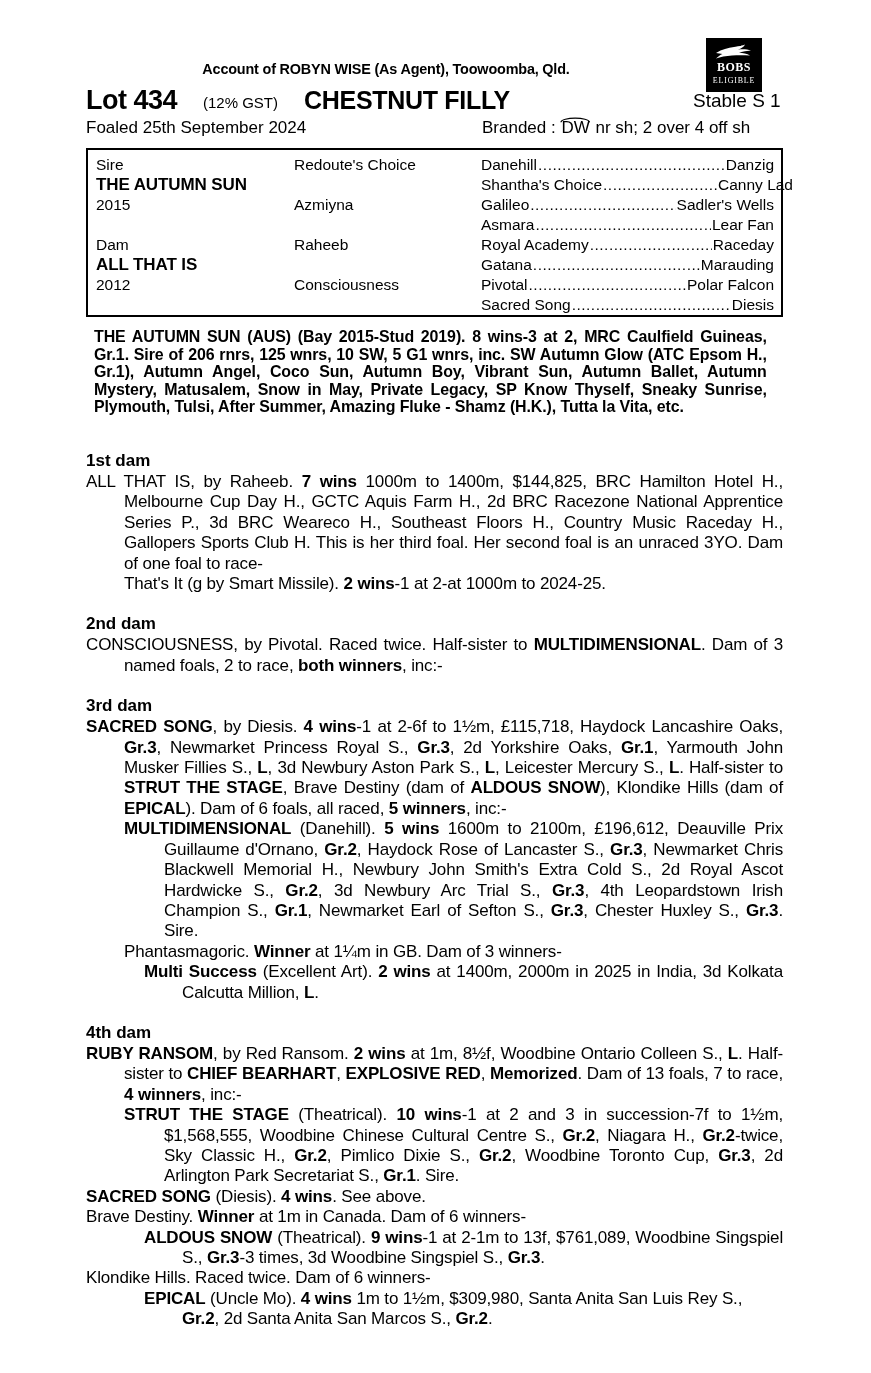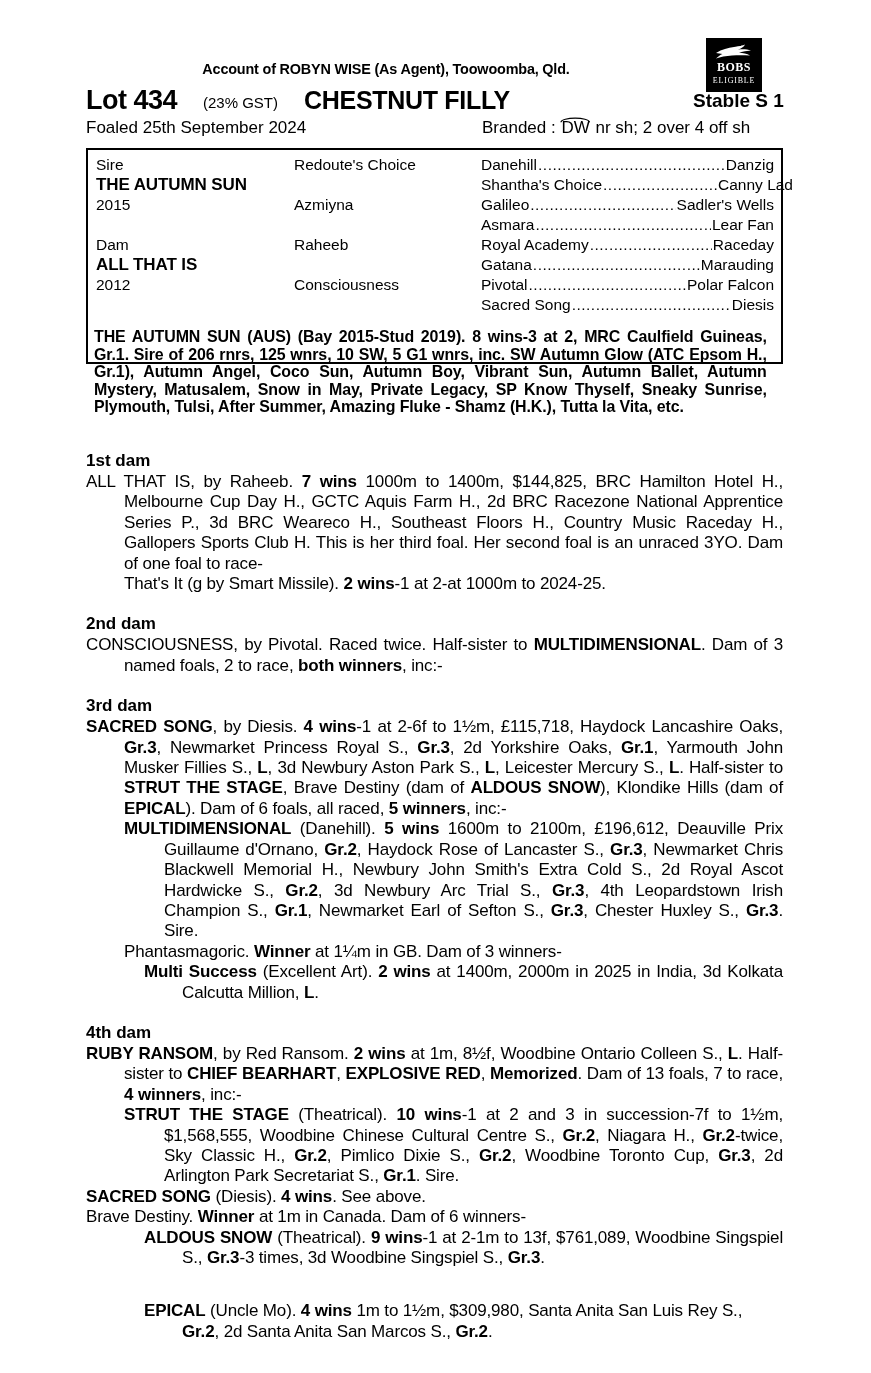--- a/index.html
+++ b/index.html
@@ -105,21 +105,21 @@
     font-size: 25px;
     font-weight: bold;
     letter-spacing: -0.3px;
     line-height: 28px;
   }
   .stable {
     position: absolute;
     left: 607px;
     top: 2px;
     font-size: 19px;
-    font-weight: bold;
+    font-weight: normal;
     line-height: 26px;
   }
 
   .foaled {
     position: absolute;
     left: 86px;
     top: 117px;
     font-size: 17px;
     line-height: 22px;
   }
@@ -143,21 +143,21 @@
     width: 100%;
     height: 7px;
   }
 
   
   .ped-box {
     position: absolute;
     left: 86px;
     top: 148px;
     width: 697px;
-    height: 216px;
+    height: 169px;
     border: 2px solid #000;
     box-sizing: border-box;
   }
   .ped-row {
     position: absolute;
     left: 0;
     width: 100%;
     height: 21px;
     font-size: 15.5px;
     line-height: 21px;
@@ -223,21 +223,21 @@
     margin: 0;
   }
   .sec-gap { height: 19px; }
   p.e {
     margin: 0;
     font-size: 17px;
     line-height: 20.4px;
     text-align: justify;
     letter-spacing: -0.15px;
   }
-  p.e:last-child { text-align: left; margin-top: 33px; }
+  p.e:last-child { text-align: left; }
   
   .lvl0 { padding-left: 0;    text-indent: 0; }
   .lvl0h { padding-left: 38px; text-indent: -38px; }
   .lvl1h { padding-left: 58px; text-indent: -20px; }
   .lvl2h { padding-left: 78px; text-indent: -40px; }
   .lvl3h { padding-left: 96px; text-indent: -38px; }
   .nj { text-align: left; }
   b { font-weight: bold; }
 </style>
 </head>
@@ -251,21 +251,21 @@
     <svg class="horse" viewBox="0 0 40 18">
       <path d="M2 11 C8 7 14 6 20 5 C24 4.5 28 4 31 2.5 C30 5 27 6.5 24 7.5 C28 7.2 33 7 37 8.5 C33 9 29 9.6 25 10.6 C29 11 33 11.8 36 13.5 C30 13.2 24 13 18 13.6 C12 14.2 6 15 2 16.5 C4 14.6 6 13 8.5 12 C6.3 11.6 4.2 11.3 2 11 Z" fill="#ffffff"></path>
       <path d="M20 5.2 C23 5 26 4.4 29 3 C27.5 5.3 24.5 6.6 21.5 7.2 Z" fill="#ffffff"></path>
     </svg>
     <div class="bobs-word">BOBS</div>
     <div class="bobs-sub">ELIGIBLE</div>
   </div>
 
   <div class="lot-row">
     <span class="lot-num">Lot 434</span>
-    <span class="gst">(23% GST)</span>
+    <span class="gst">(12% GST)</span>
     <span class="colour-sex">CHESTNUT FILLY</span>
     <span class="stable">Stable S 1</span>
   </div>
 
   <div class="foaled">Foaled 25th September 2024</div>
   <div class="branded">
     <span>Branded :</span>
     <span class="brand-mark">
       <svg class="arc" viewBox="0 0 30 8" preserveAspectRatio="none">
         <path d="M1 7 C1 1 29 1 29 7" fill="none" stroke="#000" stroke-width="1.3"></path>
@@ -364,16 +364,17 @@
       <p class="e lvl2h"><b>MULTIDIMENSIONAL</b> (Danehill). <b>5 wins</b> 1600m to 2100m, £196,612, Deauville Prix Guillaume d'Ornano, <b>Gr.2</b>, Haydock Rose of Lancaster S., <b>Gr.3</b>, Newmarket Chris Blackwell Memorial H., Newbury John Smith's Extra Cold S., 2d Royal Ascot Hardwicke S., <b>Gr.2</b>, 3d Newbury Arc Trial S., <b>Gr.3</b>, 4th Leopardstown Irish Champion S., <b>Gr.1</b>, Newmarket Earl of Sefton S., <b>Gr.3</b>, Chester Huxley S., <b>Gr.3</b>. Sire.</p>
       <p class="e lvl1h">Phantasmagoric. <b>Winner</b> at 1¼m in GB. Dam of 3 winners-</p>
       <p class="e lvl3h"><b>Multi Success</b> (Excellent Art). <b>2 wins</b> at 1400m, 2000m in 2025 in India, 3d Kolkata Calcutta Million, <b>L</b>.</p>
       <div class="sec-gap"></div>
       <div class="dam-head">4th dam</div>
       <p class="e lvl0h"><b>RUBY RANSOM</b>, by Red Ransom. <b>2 wins</b> at 1m, 8½f, Woodbine Ontario Colleen S., <b>L</b>. Half-sister to <b>CHIEF BEARHART</b>, <b>EXPLOSIVE RED</b>, <b>Memorized</b>. Dam of 13 foals, 7 to race, <b>4 winners</b>, inc:-</p>
       <p class="e lvl2h"><b>STRUT THE STAGE</b> (Theatrical). <b>10 wins</b>-1 at 2 and 3 in succession-7f to 1½m, $1,568,555, Woodbine Chinese Cultural Centre S., <b>Gr.2</b>, Niagara H., <b>Gr.2</b>-twice, Sky Classic H., <b>Gr.2</b>, Pimlico Dixie S., <b>Gr.2</b>, Woodbine Toronto Cup, <b>Gr.3</b>, 2d Arlington Park Secretariat S., <b>Gr.1</b>. Sire.</p>
       <p class="e lvl0"><b>SACRED SONG</b> (Diesis). <b>4 wins</b>. See above.</p>
       <p class="e lvl0">Brave Destiny. <b>Winner</b> at 1m in Canada. Dam of 6 winners-</p>
       <p class="e lvl3h"><b>ALDOUS SNOW</b> (Theatrical). <b>9 wins</b>-1 at 2-1m to 13f, $761,089, Woodbine Singspiel S., <b>Gr.3</b>-3 times, 3d Woodbine Singspiel S., <b>Gr.3</b>.</p>
+      <p class="e lvl0">Klondike Hills. Raced twice. Dam of 6 winners-</p>
       <p class="e lvl3h nj"><b>EPICAL</b> (Uncle Mo). <b>4 wins</b> 1m to 1½m, $309,980, Santa Anita San Luis Rey S., <b>Gr.2</b>, 2d Santa Anita San Marcos S., <b>Gr.2</b>.</p>
     </div>
 
 </div>
 
 </body></html>

